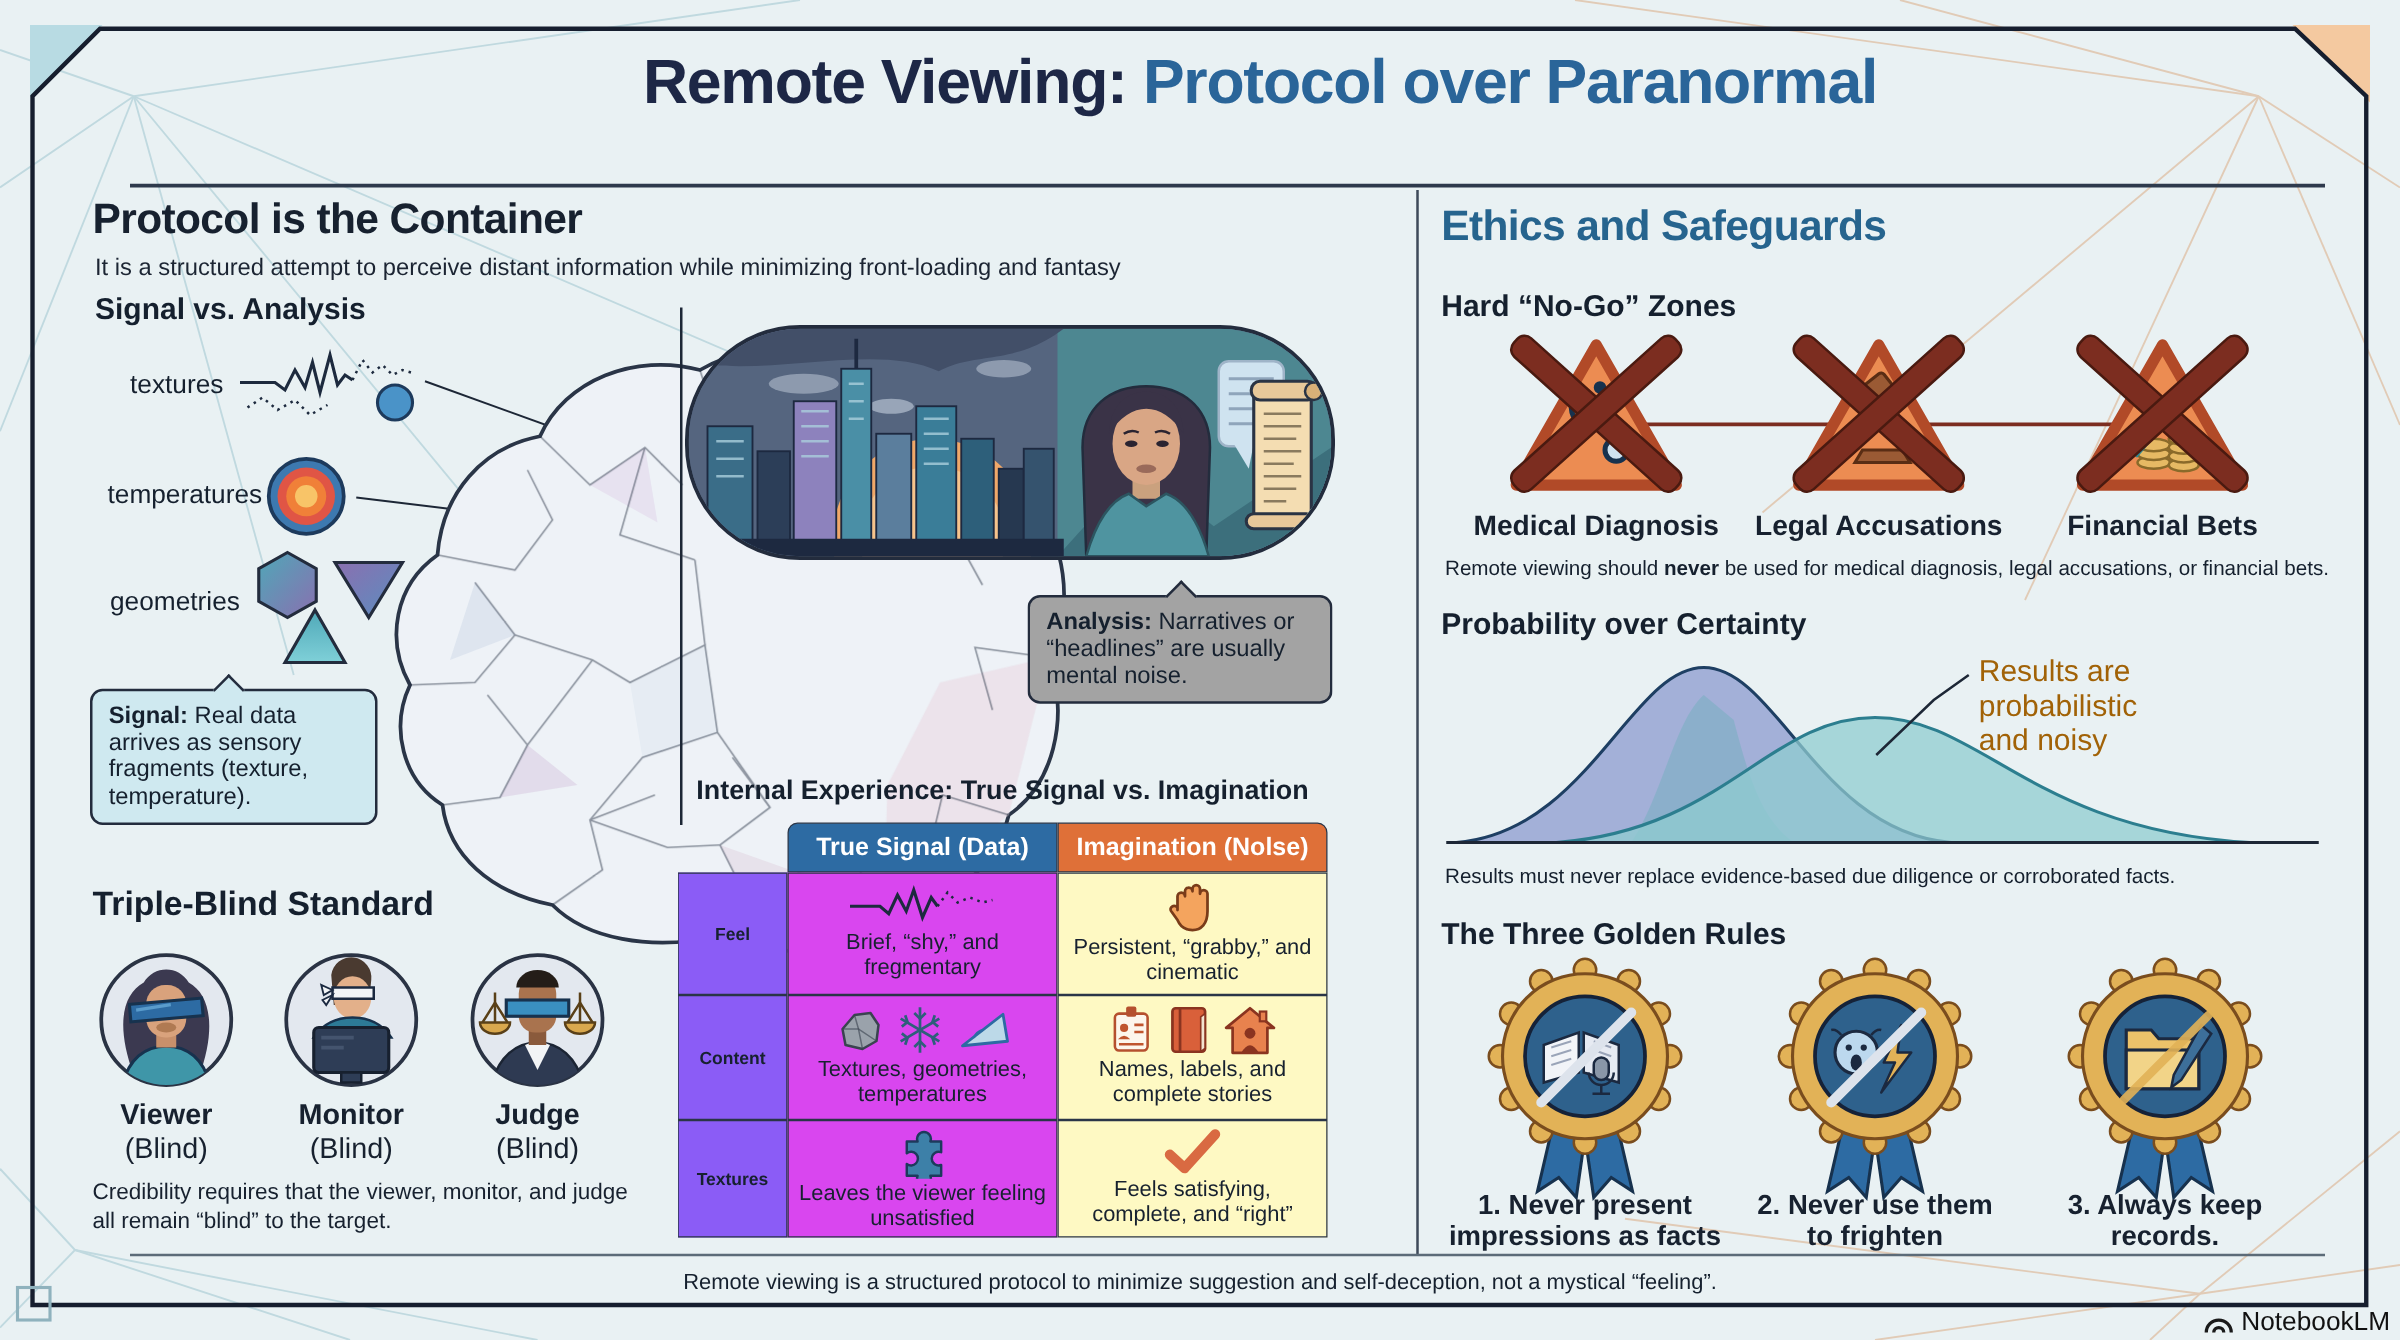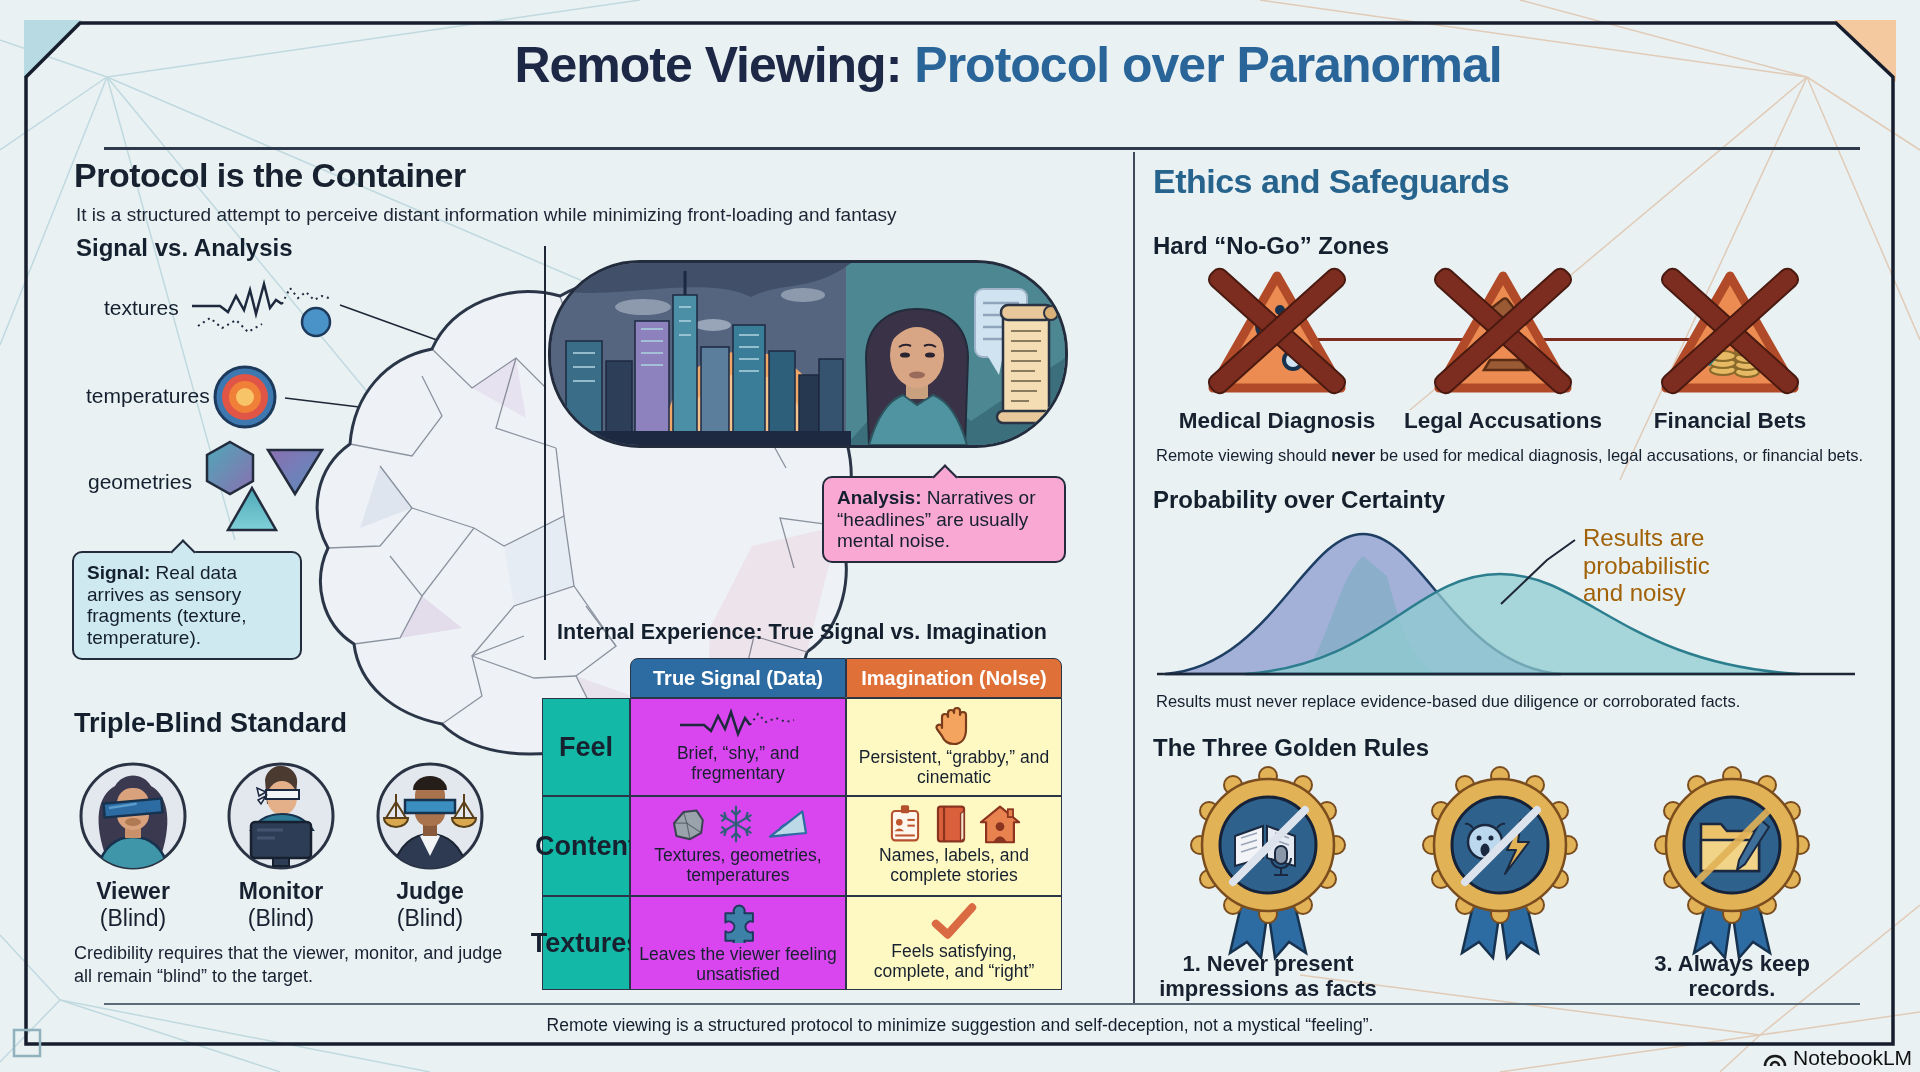--- a/index.html
+++ b/index.html
@@ -9,32 +9,32 @@
   svg{display:block;}
   .h1{font-size:50px;font-weight:bold;letter-spacing:-1px;color:#1d2746;text-align:center;width:100%;padding-left:48px;}
   .h1 .hl{color:#2a6599;margin-left:13px;}
   .h2{font-size:34px;font-weight:bold;letter-spacing:-0.5px;color:#17212f;}
   .h2.teal{color:#26648e;}
   .h3{font-size:24px;font-weight:bold;color:#15202e;}
   .body-t{font-size:19px;color:#1c2533;}
   .sensory-label{font-size:21px;color:#15202e;}
   .bubble{background:#cfe9f0;border:2.5px solid #232c3d;border-radius:10px;padding:9px 13px;
           font-size:19px;line-height:1.14;color:#15202e;}
-  .bubble.lav{background:#f9a8d4;}
+  .bubble.lav{background:#a3a3a3;}
   .bubble .ptr{position:absolute;top:-10px;width:16px;height:16px;transform:rotate(45deg);
           background:inherit;border-left:2.5px solid #232c3d;border-top:2.5px solid #232c3d;}
   .capsule{border:3.5px solid #232c3d;border-radius:92px;overflow:hidden;background:#55657f;}
   .tbl{display:grid;grid-template-columns:88px 216px 216px;grid-template-rows:40px 98px 100px 94px;}
   .tbl .cell{border:1.5px solid #2a3547;display:flex;flex-direction:column;align-items:center;
           justify-content:center;text-align:center;}
   .tbl .blank{border:none;background:transparent;}
   .tbl .hdr{font-size:20px;font-weight:bold;color:#fff;}
   .tbl .hdr.blue{background:#2d6ba3;border-radius:8px 0 0 0;}
   .tbl .hdr.orange{background:#df7038;border-radius:0 8px 0 0;}
-  .tbl .rowlab{background:#14b8a6;font-size:27px;font-weight:bold;}
+  .tbl .rowlab{background:#8b5cf6;font-size:14px;font-weight:bold;}
   .tbl .sig{background:#d946ef;}
   .tbl .imag{background:#fef9c3;}
   .tbl .cell-text{font-size:17.5px;line-height:1.12;padding:2px 8px;}
   .avatar-name{font-size:23px;font-weight:bold;text-align:center;width:112px;}
   .avatar-blind{font-size:23px;text-align:center;width:112px;}
   .nogo-label{font-size:22.5px;font-weight:bold;text-align:center;width:220px;}
   .cap-sm{font-size:16.5px;white-space:nowrap;color:#15202e;}
   .rule-label{font-size:22px;font-weight:bold;text-align:center;width:232px;line-height:1.12;}
   .footer-t{font-size:17.5px;text-align:center;width:100%;color:#15202e;}
   .brand{display:flex;align-items:center;gap:5px;font-size:21px;font-weight:500;color:#111;}
@@ -611,20 +611,24 @@
       <rect x="52" y="78" width="58" height="31" fill="#f2d488" stroke="#1b2940" stroke-width="2.5"></rect>
     </g>
     <polygon points="112,58 120,65 96,102 88,108 90,98" fill="#3d6f9a" stroke="#1b2940" stroke-width="2"></polygon>
     <line x1="50" y1="118" x2="118" y2="50" stroke="#e2b257" stroke-width="7" stroke-linecap="round" opacity="0.9"></line>
   </svg>
 
   <div class="abs rule-label" style="left:1152px;top:952px;">
     <div>1. Never present</div>
       <div>impressions as facts</div>
   </div>
+  <div class="abs rule-label" style="left:1384px;top:952px;">
+    <div>2. Never use them</div>
+      <div>to frighten</div>
+  </div>
   <div class="abs rule-label" style="left:1616px;top:952px;">
     <div>3. Always keep</div>
       <div>records.</div>
   </div>
 
   <div class="abs" style="left:104px;top:1003px;width:1756px;height:2px;background:#5c6b78;"></div>
   <div class="abs footer-t" style="left:0;top:1015px;">Remote viewing is a structured protocol to minimize suggestion and self-deception, not a mystical “feeling”.</div>
 
   <div class="abs brand" style="left:1762px;top:1046px;">
     <svg width="26" height="22" viewBox="0 0 26 22">

